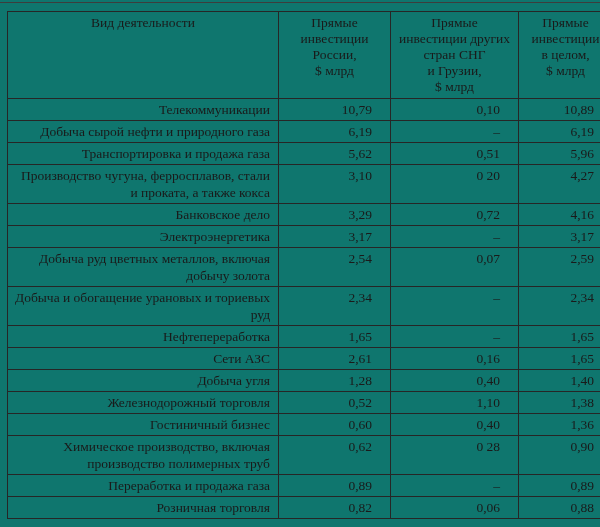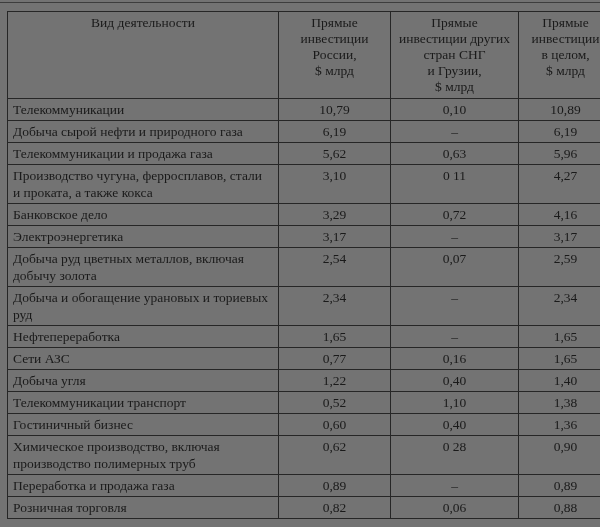--- a/index.html
+++ b/index.html
@@ -4,21 +4,21 @@
 <style>
   html, body {
     margin: 0;
     padding: 0;
     background: #ffffff;
   }
   .page {
     position: relative;
     width: 600px;
     height: 527px;
-    background: #737373;
+    background: #0f766e;
     overflow: hidden;
     font-family: "Liberation Serif", "DejaVu Serif", serif;
     color: #1a1a1a;
   }
   .top-rule {
     position: absolute;
     top: 2px;
     left: 0;
     width: 600px;
     height: 1px;
@@ -43,26 +43,26 @@
     text-align: center;
     white-space: pre-line;
     line-height: 16px;
     padding: 3px 2px 3px;
   }
   th.col-activity { width: 266px; }
   th.col-russia   { width: 107px; }
   th.col-other    { width: 123px; }
   th.col-total    { width: 89px; }
   td.cell-activity {
-    text-align: left;
+    text-align: right;
     padding: 2px 8px 2px 5px;
     line-height: 17px;
   }
   td.cell-num {
-    text-align: center;
+    text-align: right;
     padding: 2px 18px 2px;
     line-height: 17px;
   }
 </style>
 </head>
 <body>
 
 <div class="page">
   <div class="top-rule"></div>
 
@@ -94,30 +94,30 @@
   </tr>
 
   <tr>
     <td class="cell-activity">Добыча сырой нефти и природного газа</td>
     <td class="cell-num">6,19</td>
     <td class="cell-num">–</td>
     <td class="cell-num">6,19</td>
   </tr>
 
   <tr>
-    <td class="cell-activity">Телекоммуникации и продажа газа</td>
+    <td class="cell-activity">Транспортировка и продажа газа</td>
     <td class="cell-num">5,62</td>
-    <td class="cell-num">0,63</td>
+    <td class="cell-num">0,51</td>
     <td class="cell-num">5,96</td>
   </tr>
 
   <tr>
     <td class="cell-activity">Производство чугуна, ферросплавов, стали и проката, а также кокса</td>
     <td class="cell-num">3,10</td>
-    <td class="cell-num">0 11</td>
+    <td class="cell-num">0 20</td>
     <td class="cell-num">4,27</td>
   </tr>
 
   <tr>
     <td class="cell-activity">Банковское дело</td>
     <td class="cell-num">3,29</td>
     <td class="cell-num">0,72</td>
     <td class="cell-num">4,16</td>
   </tr>
 
@@ -144,34 +144,34 @@
 
   <tr>
     <td class="cell-activity">Нефтепереработка</td>
     <td class="cell-num">1,65</td>
     <td class="cell-num">–</td>
     <td class="cell-num">1,65</td>
   </tr>
 
   <tr>
     <td class="cell-activity">Сети АЗС</td>
-    <td class="cell-num">0,77</td>
+    <td class="cell-num">2,61</td>
     <td class="cell-num">0,16</td>
     <td class="cell-num">1,65</td>
   </tr>
 
   <tr>
     <td class="cell-activity">Добыча угля</td>
-    <td class="cell-num">1,22</td>
+    <td class="cell-num">1,28</td>
     <td class="cell-num">0,40</td>
     <td class="cell-num">1,40</td>
   </tr>
 
   <tr>
-    <td class="cell-activity">Телекоммуникации транспорт</td>
+    <td class="cell-activity">Железнодорожный торговля</td>
     <td class="cell-num">0,52</td>
     <td class="cell-num">1,10</td>
     <td class="cell-num">1,38</td>
   </tr>
 
   <tr>
     <td class="cell-activity">Гостиничный бизнес</td>
     <td class="cell-num">0,60</td>
     <td class="cell-num">0,40</td>
     <td class="cell-num">1,36</td>

